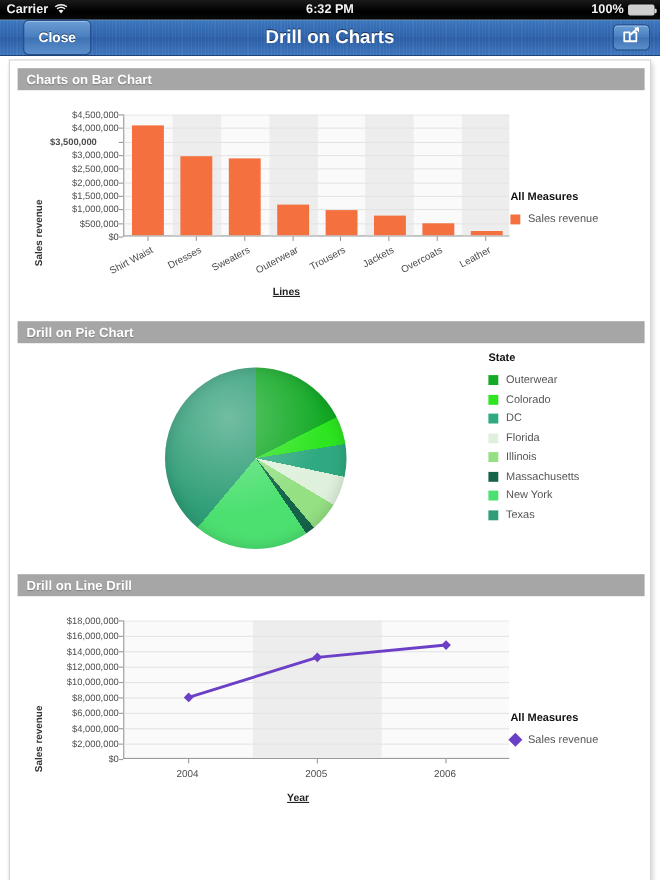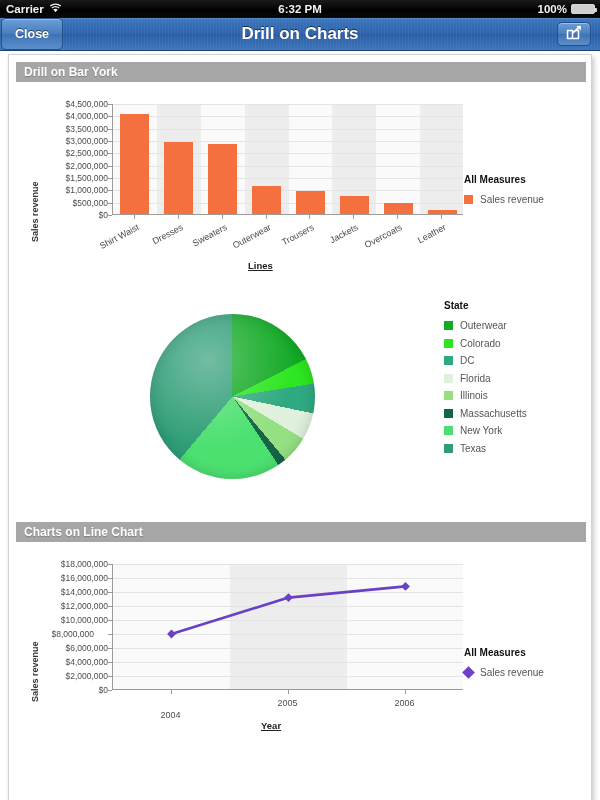--- a/index.html
+++ b/index.html
@@ -44,21 +44,21 @@
     content:""; position:absolute; left:0; top:0; width:600px; height:33px;
     background-image: repeating-linear-gradient(90deg, rgba(255,255,255,.05) 0 1px, rgba(0,0,0,0) 1px 3px);
     pointer-events:none;
   }
   .nav-title {
     position: absolute; left: 0; width: 600px; text-align: center;
     color: #fff; font-size: 17px; font-weight: bold;
     text-shadow: 0 -1px 0 rgba(0,0,0,.55);
   }
   .btn-close {
-    position: relative; margin-left: 1px;
+    position: relative; margin-left: 21px;
     padding: 8px 13px;
     font-size: 12.5px; font-weight: bold; color: #fff;
     background: linear-gradient(180deg,#6b9ed4 0%,#4a7fc0 48%,#3f72b4 52%,#5b90cc 100%);
     border: 1px solid #254e8c;
     border-radius: 5px;
     text-shadow: 0 -1px 0 rgba(0,0,0,.5);
     box-shadow: inset 0 1px 0 rgba(255,255,255,.35);
   }
   .btn-share {
     position: absolute; right: 9px;
@@ -193,41 +193,41 @@
         <path d="M10.3 1.0 h4.6 v4.4 z" fill="#ffffff"></path>
       </svg>
     </span>
   </div>
 </div>
 
 <div class="page">
   <div class="card">
 
     <div class="section" style="top:7px;">
-      <div class="section-header">Drill on Bar York</div>
+      <div class="section-header">Charts on Bar Chart</div>
       <div class="chart-wrap" style="height:195px;">
 
         <div class="ylabel" style="left:14px; top:160px;">Sales revenue</div>
 
         <div id="bar-yticks">
             <div class="ytick" style="top: 133px; right: 478px;">$0</div>
             <div class="tickmark" style="left: 92px; top: 133px;"></div>
             <div class="ytick" style="top: 120.667px; right: 478px;">$500,000</div>
             <div class="tickmark" style="left: 92px; top: 120.667px;"></div>
             <div class="ytick" style="top: 108.333px; right: 478px;">$1,000,000</div>
             <div class="tickmark" style="left: 92px; top: 108.333px;"></div>
             <div class="ytick" style="top: 96px; right: 478px;">$1,500,000</div>
             <div class="tickmark" style="left: 92px; top: 96px;"></div>
             <div class="ytick" style="top: 83.6667px; right: 478px;">$2,000,000</div>
             <div class="tickmark" style="left: 92px; top: 83.6667px;"></div>
             <div class="ytick" style="top: 71.3333px; right: 478px; margin-left: 40px;">$2,500,000</div>
             <div class="tickmark" style="left: 92px; top: 71.3333px;"></div>
             <div class="ytick" style="top: 59px; right: 478px;">$3,000,000</div>
             <div class="tickmark" style="left: 92px; top: 59px;"></div>
-            <div class="ytick" style="top: 46.6667px; right: 478px;">$3,500,000</div>
+            <div class="ytick" style="top: 46.6667px; right: 498px; font-weight: bold;">$3,500,000</div>
             <div class="tickmark" style="left: 92px; top: 46.6667px;"></div>
             <div class="ytick" style="top: 34.3333px; right: 478px;">$4,000,000</div>
             <div class="tickmark" style="left: 92px; top: 34.3333px;"></div>
             <div class="ytick" style="top: 22px; right: 478px;">$4,500,000</div>
             <div class="tickmark" style="left: 92px; top: 22px;"></div>
           </div>
         <div class="plot" id="bar-plot" style="left:96px; top:22px; width:351px; height:111px;">
             <div class="band" style="left: 43.875px; width: 43.875px;"></div>
             <div class="band" style="left: 131.625px; width: 43.875px;"></div>
             <div class="band" style="left: 219.375px; width: 43.875px;"></div>
@@ -275,20 +275,21 @@
           <div class="legend-title">All Measures</div>
           <div class="legend-row">
             <span class="legend-swatch" id="bar-legend-swatch" style="background: rgb(244, 113, 63);"></span>
             <span class="legend-label">Sales revenue</span>
           </div>
         </div>
       </div>
     </div>
 
     <div class="section" style="top:237px;">
+      <div class="section-header">Drill on Pie Chart</div>
       <div class="chart-wrap" style="height:210px;">
         <div class="pie" id="pie-graphic" style="left: 134px; top: 22px; width: 165px; height: 165px; background: conic-gradient(rgb(19, 170, 38) 0%, rgb(19, 170, 38) 17.5%, rgb(45, 229, 32) 17.5%, rgb(45, 229, 32) 22.5%, rgb(47, 169, 129) 22.5%, rgb(47, 169, 129) 28.3%, rgb(223, 241, 220) 28.3%, rgb(223, 241, 220) 33.6%, rgb(149, 224, 131) 33.6%, rgb(149, 224, 131) 38.9%, rgb(21, 100, 74) 38.9%, rgb(21, 100, 74) 40.6%, rgb(76, 224, 112) 40.6%, rgb(76, 224, 112) 61.1%, rgb(47, 158, 119) 61.1%, rgb(47, 158, 119) 100%);">
           <div class="pie-shade"></div>
         </div>
         <div class="legend" style="left:428px; top:8px;">
           <div class="legend-title">State</div>
           <div id="pie-legend-rows">
               <div class="legend-row">
                 <span class="legend-swatch" style="background: rgb(19, 170, 38);"></span>
                 <span class="legend-label">Outerwear</span>
@@ -320,35 +321,35 @@
               <div class="legend-row">
                 <span class="legend-swatch" style="background: rgb(47, 158, 119);"></span>
                 <span class="legend-label">Texas</span>
               </div>
             </div>
         </div>
       </div>
     </div>
 
     <div class="section" style="top:467px;">
-      <div class="section-header">Charts on Line Chart</div>
+      <div class="section-header">Drill on Line Drill</div>
       <div class="chart-wrap" style="height:200px;">
 
         <div class="ylabel" style="left:14px; top:160px;">Sales revenue</div>
 
         <div id="line-yticks">
             <div class="ytick" style="top: 148px; right: 478px;">$0</div>
             <div class="tickmark" style="left: 92px; top: 148px;"></div>
             <div class="ytick" style="top: 134px; right: 478px;">$2,000,000</div>
             <div class="tickmark" style="left: 92px; top: 134px;"></div>
             <div class="ytick" style="top: 120px; right: 478px;">$4,000,000</div>
             <div class="tickmark" style="left: 92px; top: 120px;"></div>
             <div class="ytick" style="top: 106px; right: 478px;">$6,000,000</div>
             <div class="tickmark" style="left: 92px; top: 106px;"></div>
-            <div class="ytick" style="top: 92px; right: 492px;">$8,000,000</div>
+            <div class="ytick" style="top: 92px; right: 478px;">$8,000,000</div>
             <div class="tickmark" style="left: 92px; top: 92px;"></div>
             <div class="ytick" style="top: 78px; right: 478px;">$10,000,000</div>
             <div class="tickmark" style="left: 92px; top: 78px;"></div>
             <div class="ytick" style="top: 64px; right: 478px;">$12,000,000</div>
             <div class="tickmark" style="left: 92px; top: 64px;"></div>
             <div class="ytick" style="top: 50px; right: 478px;">$14,000,000</div>
             <div class="tickmark" style="left: 92px; top: 50px;"></div>
             <div class="ytick" style="top: 36px; right: 478px;">$16,000,000</div>
             <div class="tickmark" style="left: 92px; top: 36px;"></div>
             <div class="ytick" style="top: 22px; right: 478px;">$18,000,000</div>
@@ -367,21 +368,21 @@
             <div class="gridline" style="top: 0px;"></div>
             <svg class="line-svg" width="351" height="126">
               <polyline points="58.5,70 175.5,33.60000000000001 292.5,22.400000000000006" fill="none" stroke="#6b3fc6" stroke-width="2.6" stroke-linejoin="round"></polyline>
               <polygon points="58.5,65.6 62.9,70 58.5,74.4 54.1,70" fill="#6b3fc6"></polygon>
               <polygon points="175.5,29.20000000000001 179.9,33.60000000000001 175.5,38.00000000000001 171.1,33.60000000000001" fill="#6b3fc6"></polygon>
               <polygon points="292.5,18.000000000000007 296.9,22.400000000000006 292.5,26.800000000000004 288.1,22.400000000000006" fill="#6b3fc6"></polygon>
             </svg>
           </div>
         <div id="line-xlabels">
             <div class="xtickmark" style="left: 154.5px; top: 148px;"></div>
-            <div class="xtick-label" style="left: 154.5px; top: 168px;">2004</div>
+            <div class="xtick-label" style="left: 154.5px; top: 156px;">2004</div>
             <div class="xtickmark" style="left: 271.5px; top: 148px;"></div>
             <div class="xtick-label" style="left: 271.5px; top: 156px;">2005</div>
             <div class="xtickmark" style="left: 388.5px; top: 148px;"></div>
             <div class="xtick-label" style="left: 388.5px; top: 156px;">2006</div>
           </div>
 
         <div class="axis-title" style="left:245px; top:178px;">Year</div>
 
         <div class="legend" style="left:448px; top:105px;">
           <div class="legend-title">All Measures</div>

